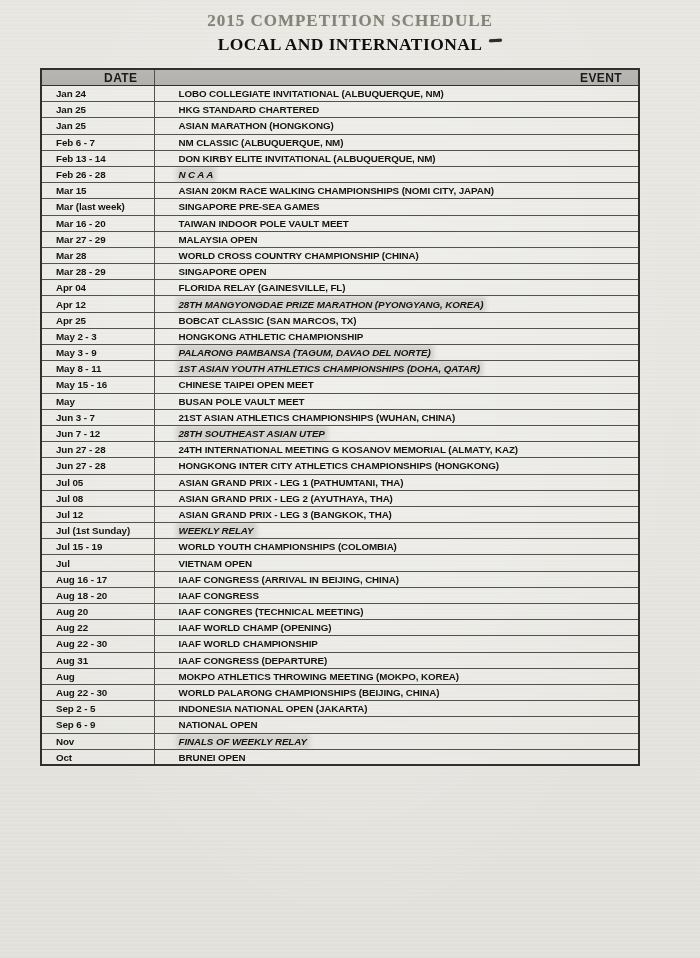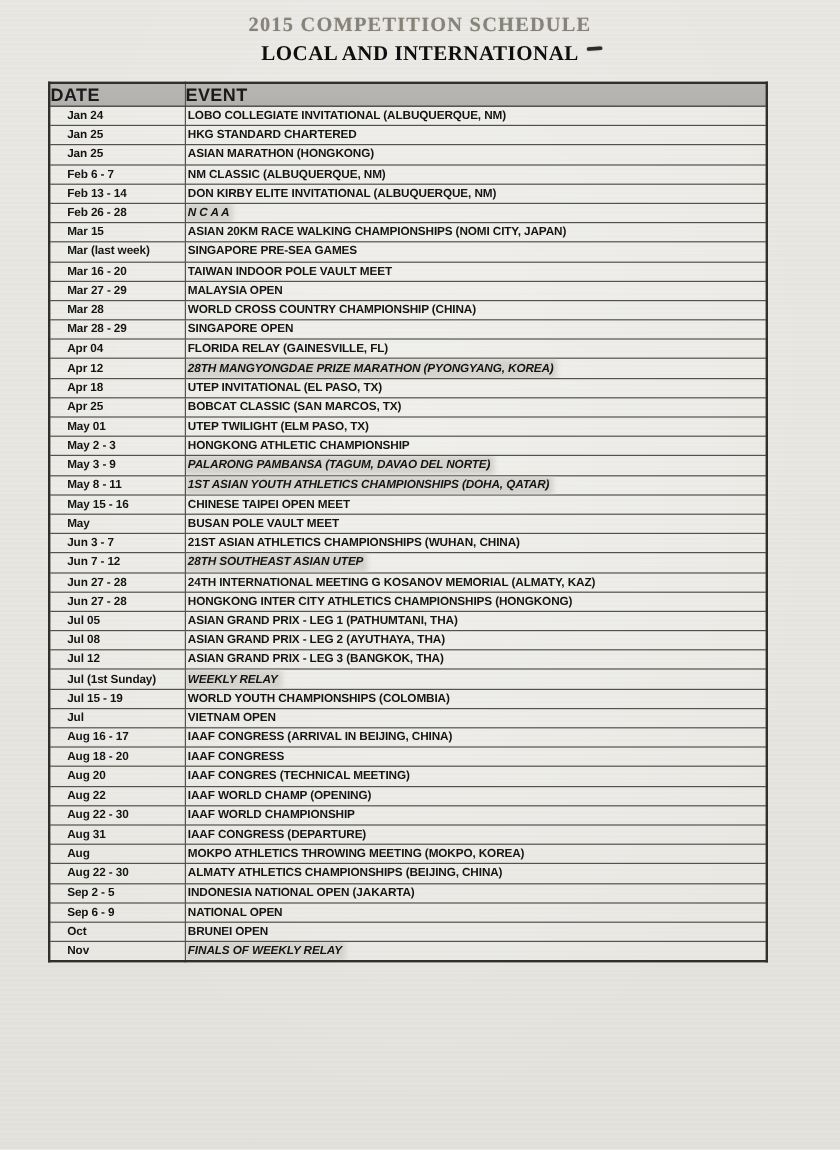--- a/index.html
+++ b/index.html
@@ -37,32 +37,32 @@
     border-collapse:collapse;table-layout:fixed;
     border:2px solid var(--border-strong);
     background:rgba(255,255,255,.18);
   }
   .schedule th,.schedule td{
     border:1px solid var(--border);
     font-weight:bold;color:var(--ink);
     white-space:nowrap;overflow:hidden;
   }
   .schedule thead th{
-    height:13px;padding:1px 0 0;
+    height:13px;padding:1px 16px 0;
     background:linear-gradient(180deg,#b7b6b2,var(--header-gray));
-    font-size:15px;letter-spacing:.4px;text-align:left;color:#1b1b1b;
+    font-size:12px;letter-spacing:.4px;text-align:right;color:#1b1b1b;
     border-bottom:1px solid var(--border-strong);
   }
   .schedule td{
     height:16.2px;font-size:9.8px;letter-spacing:-.1px;
     padding:0 2px 0 14px;vertical-align:middle;
   }
   .c-date{width:113px;}
   td.date{padding-left:14px;}
-  td.event{padding-left:2px;}
+  td.event{padding-left:24px;}
   .evt{display:inline-block;line-height:11px;}
   .evt.hl{
     background:var(--highlight);
     box-shadow:0 0 4px 3px var(--highlight);
     border-radius:1px;
     font-style:italic;
   }
   
   .scan-texture{
     position:absolute;inset:0;pointer-events:none;
@@ -152,34 +152,26 @@
   <tr>
     <td class="date">Apr 04</td>
     <td class="event"><span class="evt">FLORIDA RELAY (GAINESVILLE, FL)</span></td>
   </tr>
 
   <tr>
     <td class="date">Apr 12</td>
     <td class="event"><span class="evt hl">28TH MANGYONGDAE PRIZE MARATHON (PYONGYANG, KOREA)</span></td>
   </tr>
 
-  <tr>
-    <td class="date">Apr 18</td>
-    <td class="event"><span class="evt">UTEP INVITATIONAL (EL PASO, TX)</span></td>
-  </tr>
 
   <tr>
     <td class="date">Apr 25</td>
     <td class="event"><span class="evt">BOBCAT CLASSIC (SAN MARCOS, TX)</span></td>
   </tr>
 
-  <tr>
-    <td class="date">May 01</td>
-    <td class="event"><span class="evt">UTEP TWILIGHT (ELM PASO, TX)</span></td>
-  </tr>
 
   <tr>
     <td class="date">May 2 - 3</td>
     <td class="event"><span class="evt">HONGKONG ATHLETIC CHAMPIONSHIP</span></td>
   </tr>
 
   <tr>
     <td class="date">May 3 - 9</td>
     <td class="event"><span class="evt hl">PALARONG PAMBANSA (TAGUM, DAVAO DEL NORTE)</span></td>
   </tr>
@@ -279,36 +271,36 @@
     <td class="event"><span class="evt">IAAF CONGRESS (DEPARTURE)</span></td>
   </tr>
 
   <tr>
     <td class="date">Aug</td>
     <td class="event"><span class="evt">MOKPO ATHLETICS THROWING MEETING (MOKPO, KOREA)</span></td>
   </tr>
 
   <tr>
     <td class="date">Aug 22 - 30</td>
-    <td class="event"><span class="evt">ALMATY ATHLETICS CHAMPIONSHIPS (BEIJING, CHINA)</span></td>
+    <td class="event"><span class="evt">WORLD PALARONG CHAMPIONSHIPS (BEIJING, CHINA)</span></td>
   </tr>
 
   <tr>
     <td class="date">Sep 2 - 5</td>
     <td class="event"><span class="evt">INDONESIA NATIONAL OPEN (JAKARTA)</span></td>
   </tr>
 
   <tr>
     <td class="date">Sep 6 - 9</td>
     <td class="event"><span class="evt">NATIONAL OPEN</span></td>
   </tr>
 
   <tr>
+    <td class="date">Nov</td>
+    <td class="event"><span class="evt hl">FINALS OF WEEKLY RELAY</span></td>
+  </tr>
+
+  <tr>
     <td class="date">Oct</td>
     <td class="event"><span class="evt">BRUNEI OPEN</span></td>
   </tr>
-
-  <tr>
-    <td class="date">Nov</td>
-    <td class="event"><span class="evt hl">FINALS OF WEEKLY RELAY</span></td>
-  </tr>
 </tbody>
 </table>
 
 </body></html>

